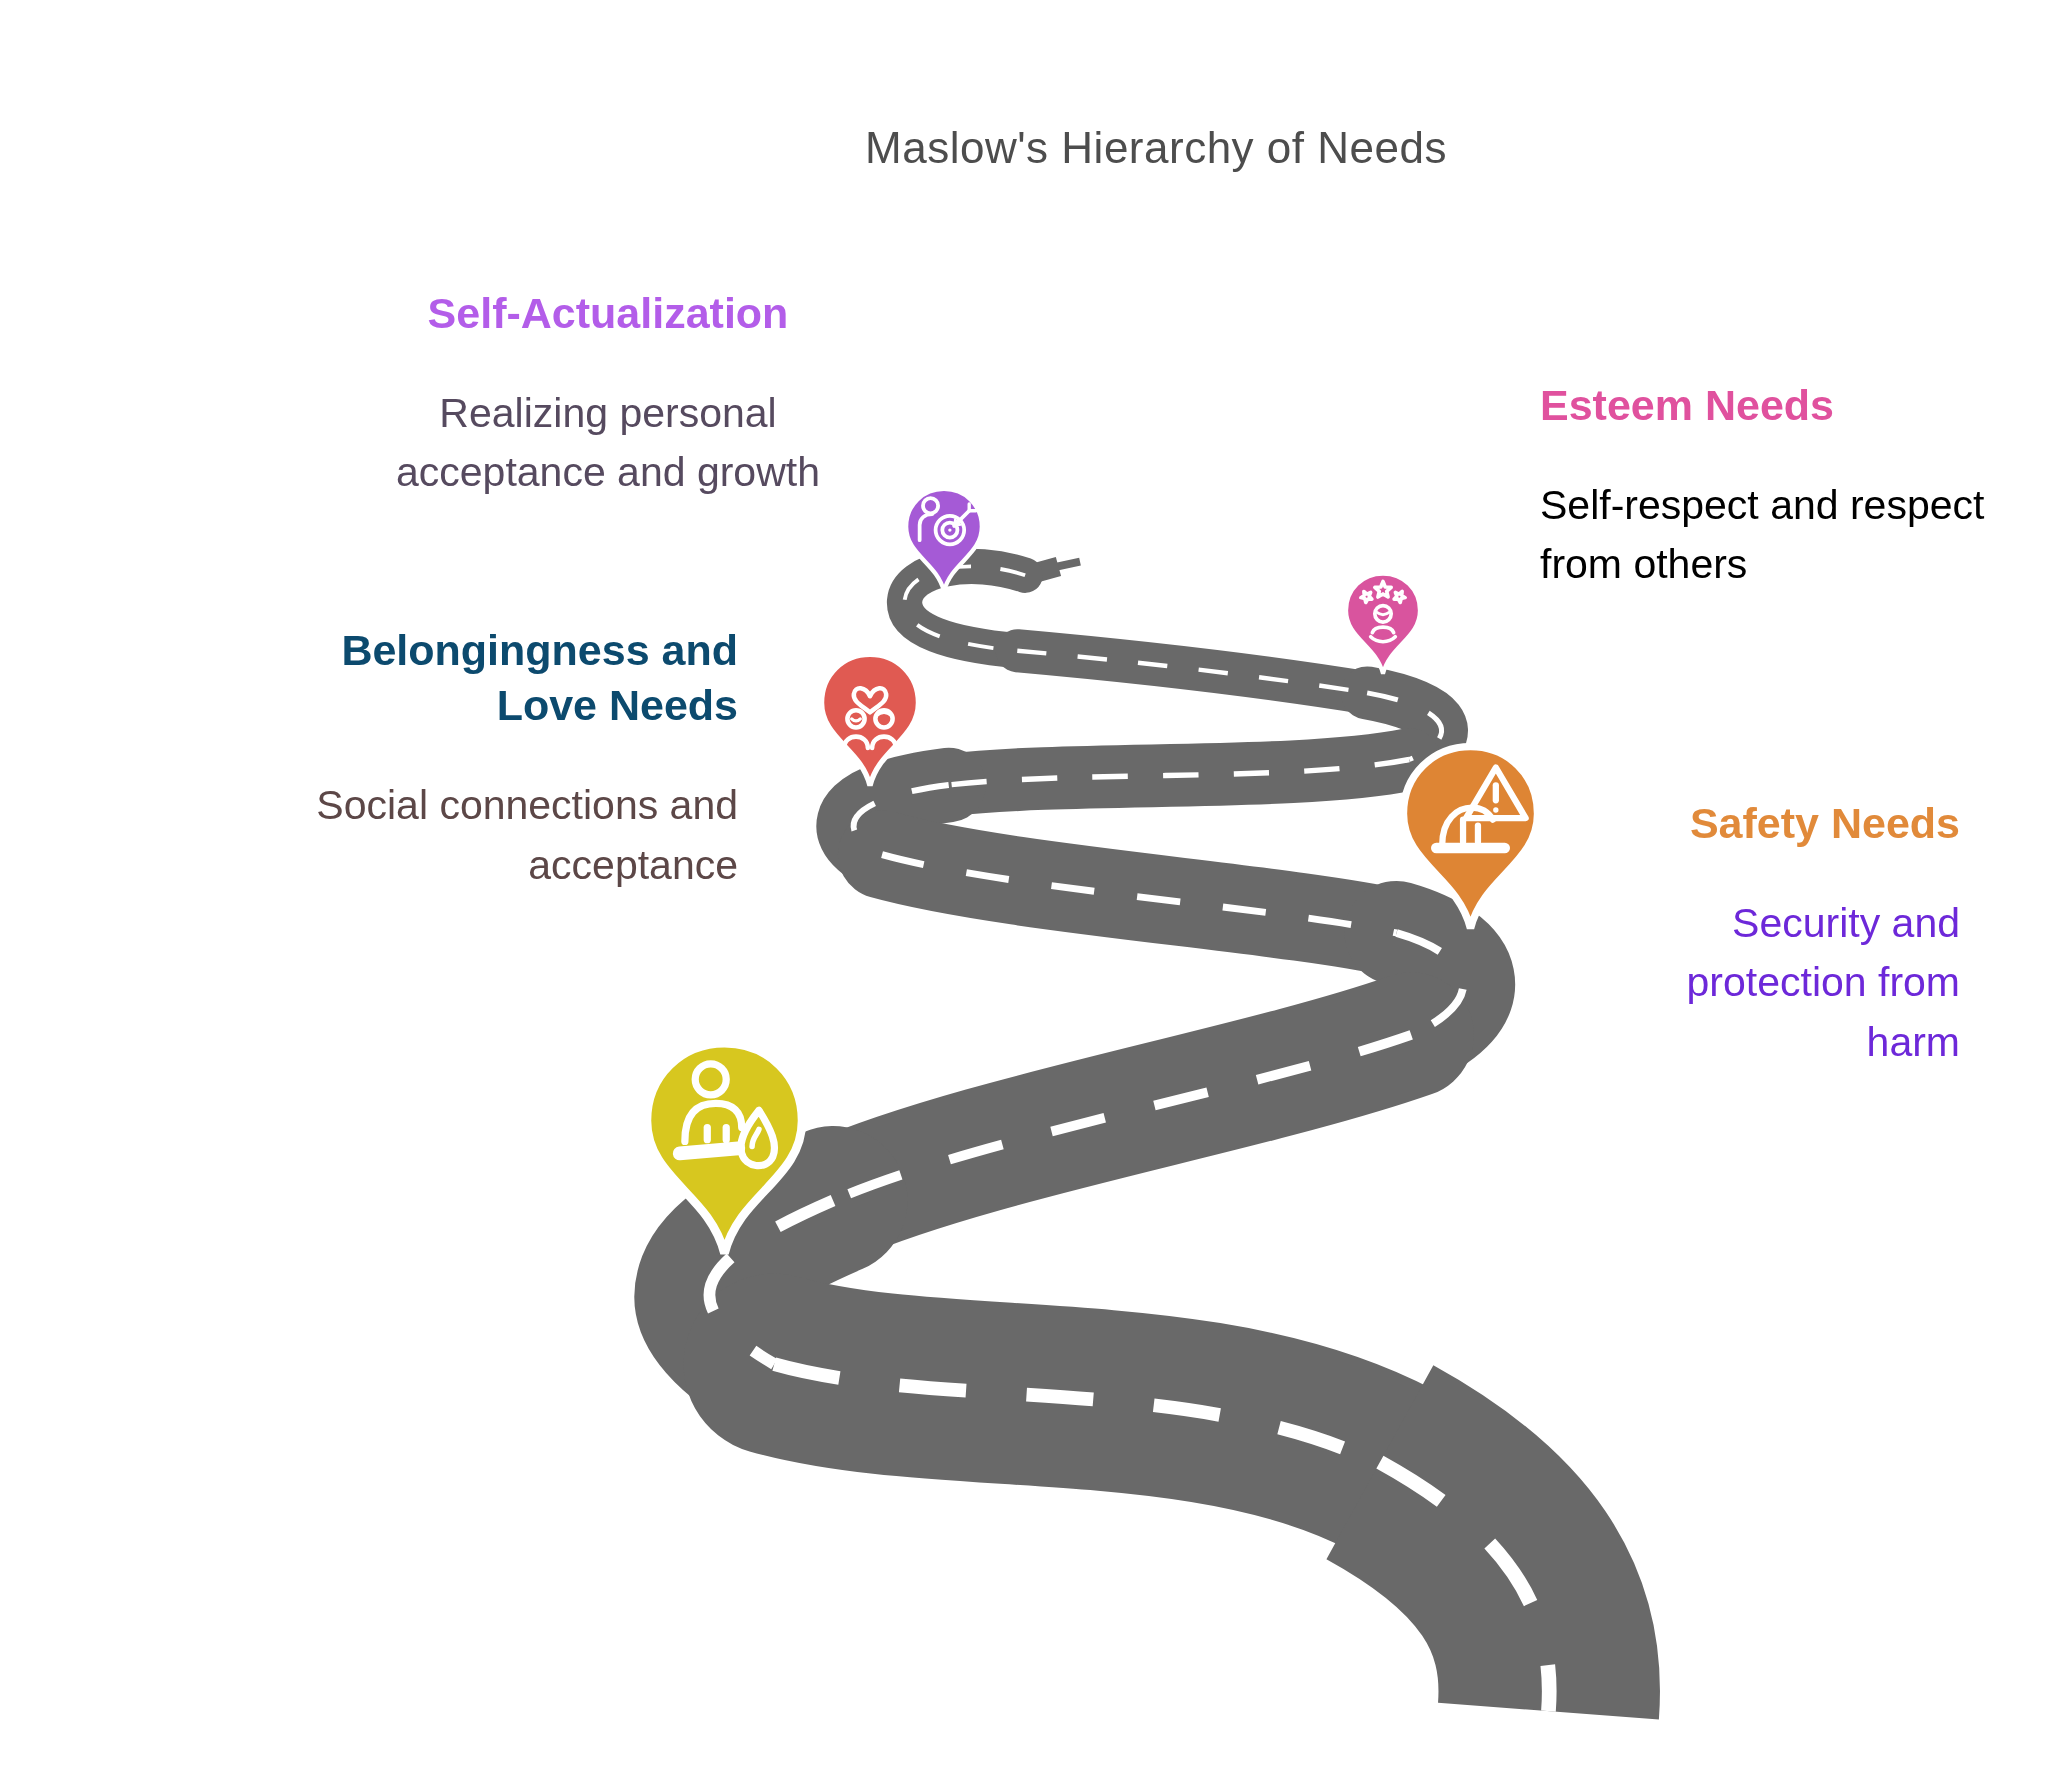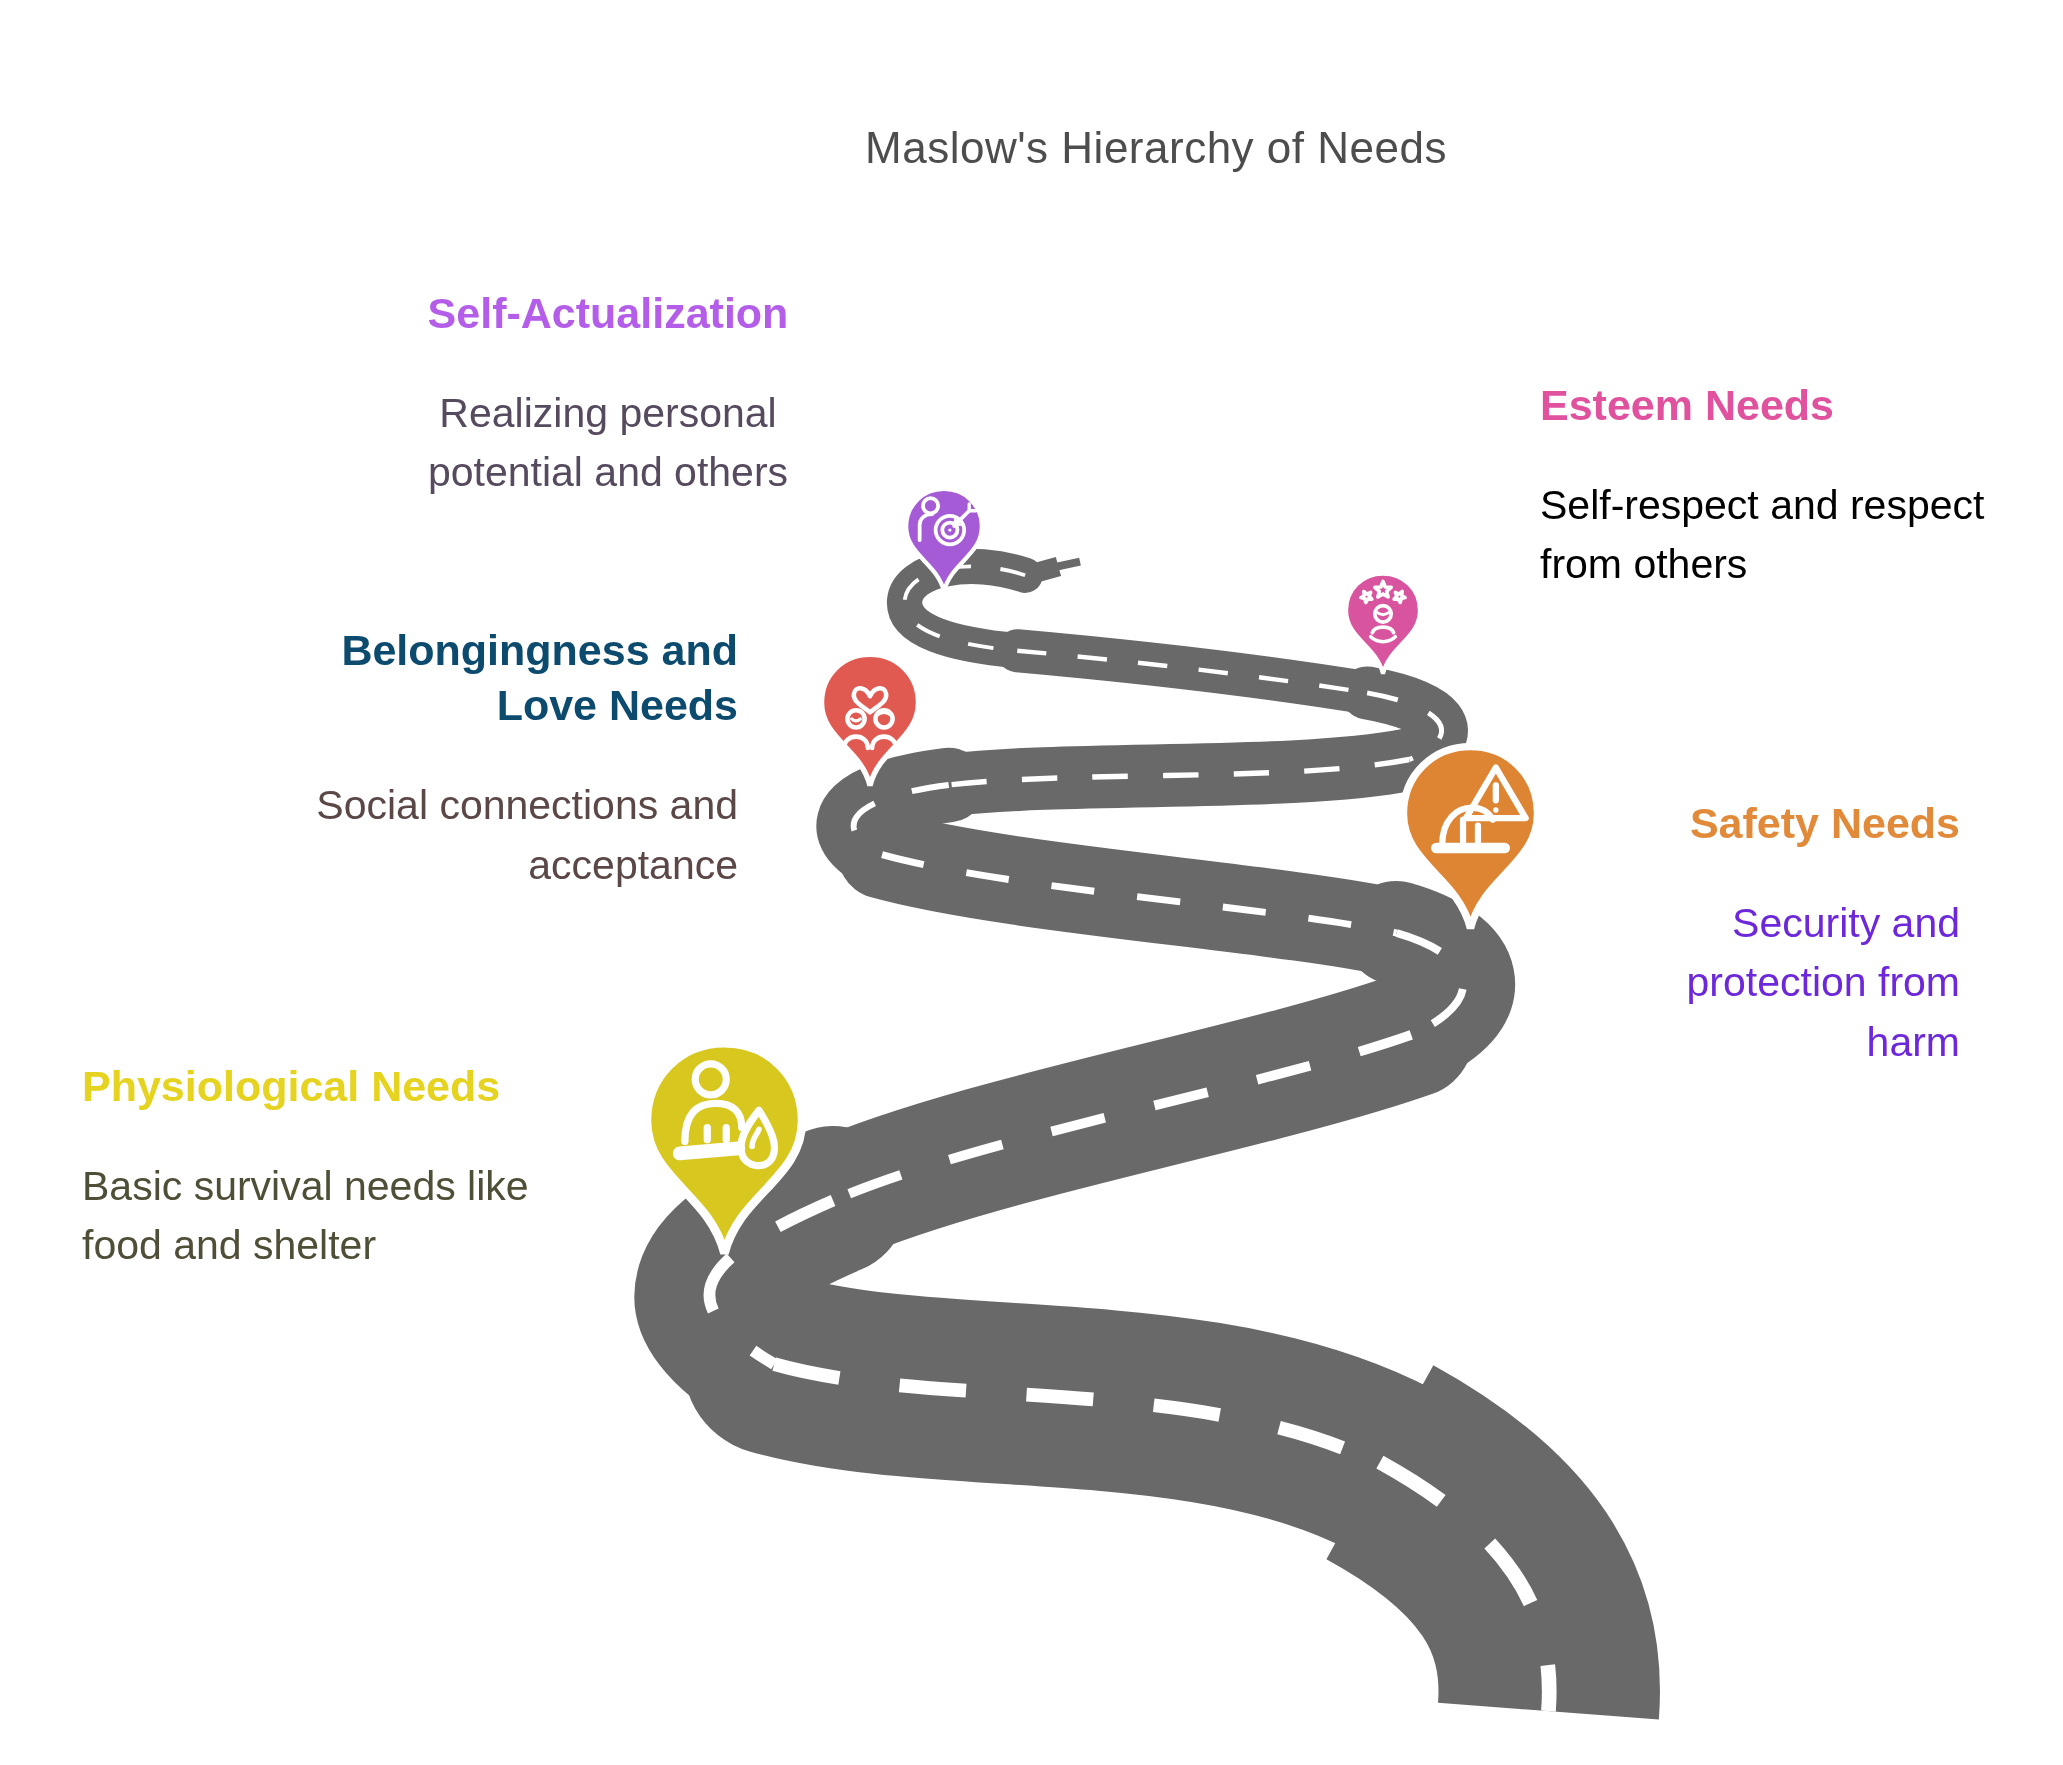--- a/index.html
+++ b/index.html
@@ -147,37 +147,33 @@
       <path d="M40,52 L40,59"></path>
       <path d="M51,52 L51,59"></path>
       <path d="M24,67 L58,64" stroke-width="8"></path>
       <path d="M70,42 C62,52 58,60 60,67 C62,75 74,77 78,69 C81,62 77,53 70,42 Z"></path>
       <path d="M66,63 C66,58 69,56 70,53" stroke-width="3.2"></path>
     </g>
   </svg>
 
   <div class="text-block text-self">
     <h2 style="color: rgb(179, 93, 233);">Self-Actualization</h2>
-    <p style="color: rgb(86, 74, 95);">Realizing personal potential and others</p>
+    <p style="color: rgb(86, 74, 95);">Realizing personal acceptance and growth</p>
   </div>
 
   <div class="text-block text-esteem">
     <h2 style="color: rgb(224, 81, 158);">Esteem Needs</h2>
     <p style="color: #000000;">Self-respect and respect from others</p>
   </div>
 
   <div class="text-block text-belong">
     <h2 style="color: #0c4a6e;">Belongingness and Love Needs</h2>
     <p style="color: rgb(92, 71, 71);">Social connections and acceptance</p>
   </div>
 
   <div class="text-block text-safety">
     <h2 style="color: rgb(225, 138, 58);">Safety Needs</h2>
     <p style="color: #6d28d9;">Security and protection from harm</p>
   </div>
 
-  <div class="text-block text-phys">
-    <h2 style="color: rgb(229, 211, 32);">Physiological Needs</h2>
-    <p style="color: rgb(79, 78, 55);">Basic survival needs like food and shelter</p>
-  </div>
 
 </div>
 
 
 </body></html>

